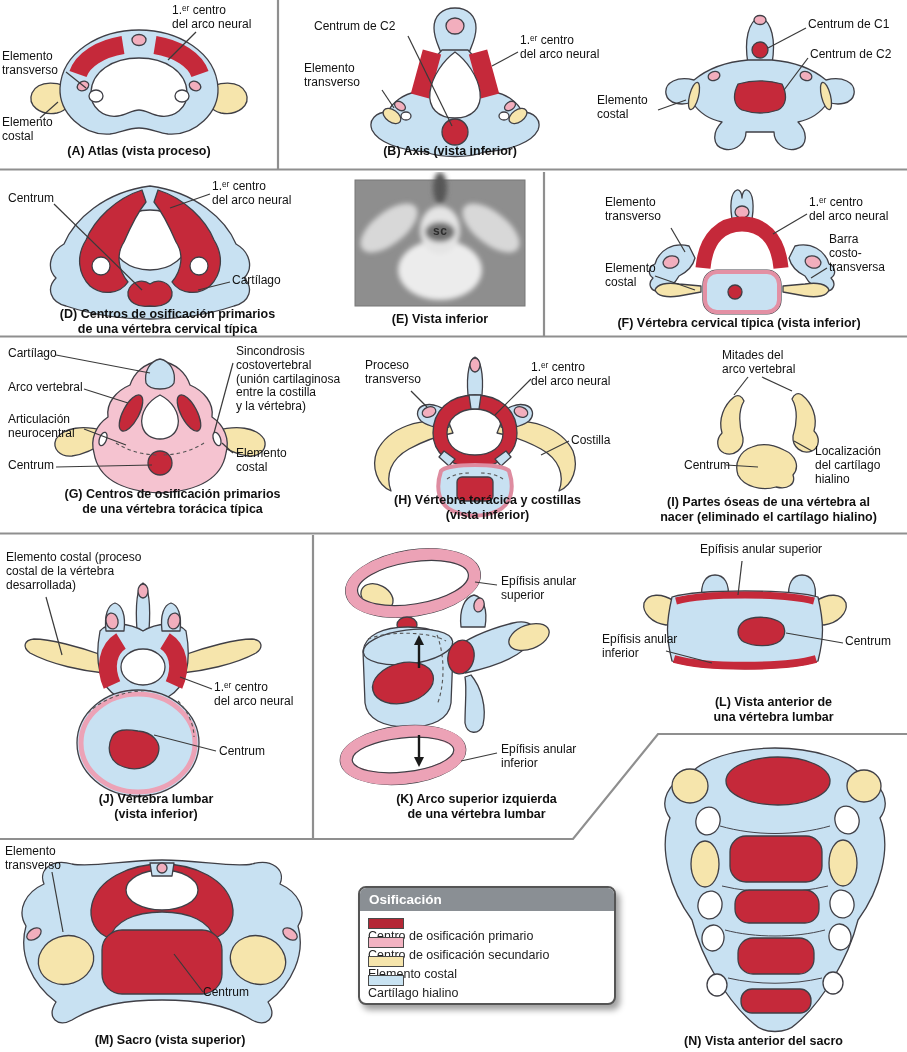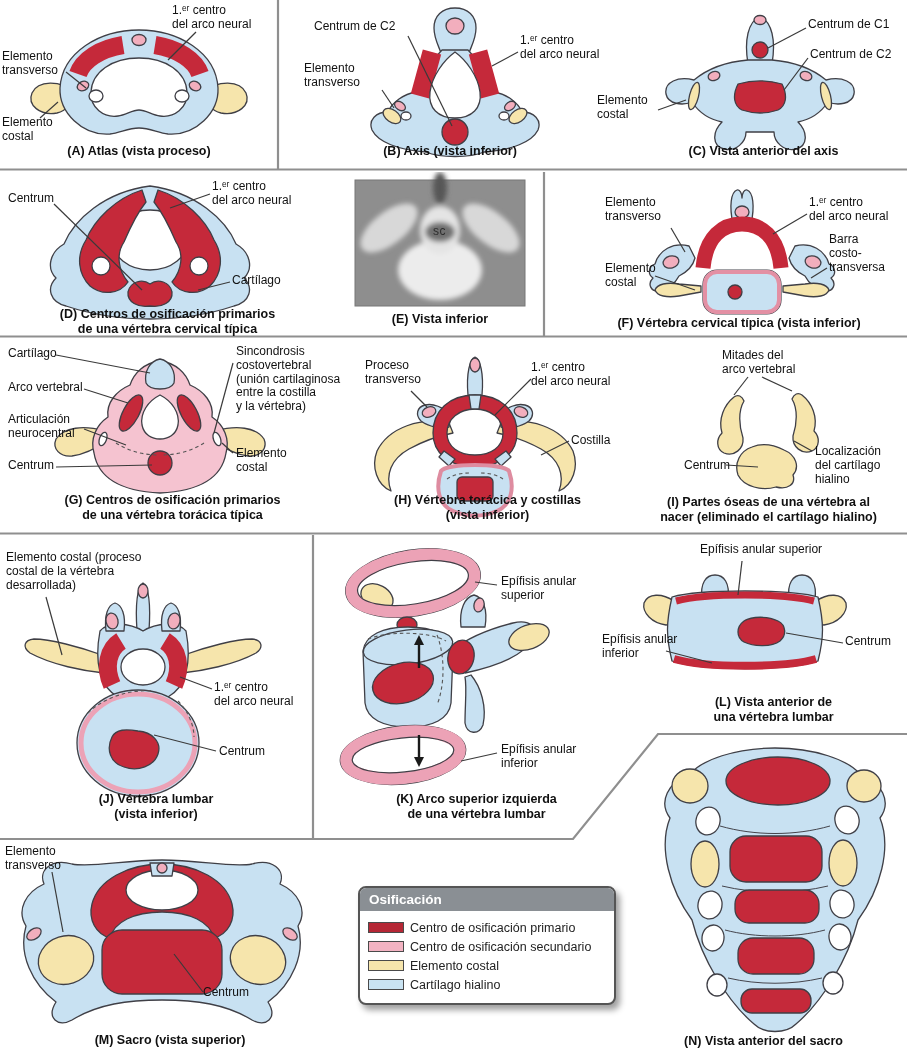--- a/index.html
+++ b/index.html
@@ -17,24 +17,24 @@
   .ra{stroke:#C5293A;fill:none;}
   .pk{stroke:#ECA2B6;fill:none;}
   .ln{stroke:#3a3a3a;stroke-width:1.2;fill:none;}
   .dsh{stroke:#555;stroke-width:1.1;stroke-dasharray:3.5 3;fill:none;}
   .ar{stroke:#1a1a1a;stroke-width:2.4;}
   
   .legend{position:absolute;left:358px;top:886px;width:254px;border:2px solid #555;
           border-radius:8px;overflow:hidden;box-shadow:4px 5px 6px rgba(0,0,0,.38);background:#fff;}
   .legend-hd{background:#8a8f94;color:#fff;font-weight:bold;font-size:13.5px;padding:4px 9px;}
   .legend-body{padding:7px 8px 9px;}
-  .legend-row{display:flex;align-items:center;height:19px;}
+  .legend-row{display:flex;height:19px;flex-direction:column;}
   .sw{width:34px;height:9px;border:1.5px solid #4a4a4a;margin-right:6px;flex:none;}
   .legend-lb{font-size:12.5px;color:#222;}
-  .sc-lbl{font-weight:normal;color:#2e2e2e;font-size:12px;letter-spacing:.5px;}
+  .sc-lbl{font-weight:bold;color:#2e2e2e;font-size:12px;letter-spacing:.5px;}
 </style>
 </head>
 <body>
 
 <div id="fig">
 
   <svg width="907" height="1052" viewBox="0 0 907 1052" style="position:absolute;left:0;top:0">
     <g stroke="#8f8f8f" stroke-width="2.2" fill="none">
       <path d="M0,169.5 H907"></path>
       <path d="M0,336.5 H907"></path>
@@ -121,21 +121,20 @@
       <g>
         <path class="ln" d="M186,28 L148,48"></path>
         <path class="ln" d="M188,58 L164,90"></path>
         <path class="ln" d="M38,110 L66,100"></path>
       </g>
     </svg>
     <div class="lbl" style="left:188px;top:18px">Centrum de C1</div>
     <div class="lbl" style="left:190px;top:48px">Centrum de C2</div>
     <div class="lbl" style="left:-23px;top:94px">Elemento
 costal</div>
-    <div class="cap" style="top:144px">(C) Vista anterior del axis</div>
   </div>
 
   <div class="panel" style="left:0;top:172px;width:335px;height:165px">
     <svg width="335" height="165" viewBox="0 0 335 165">
       <path class="s fb" d="M150,14 C196,20 226,48 236,72 C250,80 254,96 244,106 C254,116 250,130 234,134 C210,142 180,147 150,147 C120,147 90,142 66,134 C50,130 46,116 56,106 C46,96 50,80 64,72 C74,48 104,20 150,14 Z"></path>
       <ellipse class="s fw" cx="150" cy="68" rx="38" ry="30"></ellipse>
       <path class="s fr" d="M142,18 C116,26 94,48 86,68 C76,84 78,102 90,114 C102,124 120,122 128,110 C118,98 116,82 124,70 C130,56 138,40 146,30 Z"></path>
       <circle class="s fw" cx="101" cy="94" r="9"></circle>
       <path class="s fr" d="M158,18 C184,26 206,48 214,68 C224,84 222,102 210,114 C198,124 180,122 172,110 C182,98 184,82 176,70 C170,56 162,40 154,30 Z"></path>
       <circle class="s fw" cx="199" cy="94" r="9"></circle>
@@ -236,21 +235,21 @@
     <div class="lbl" style="left:8px;top:74px">Articulación
 neurocentral</div>
     <div class="lbl" style="left:8px;top:120px">Centrum</div>
     <div class="lbl" style="left:236px;top:6px">Sincondrosis
 costovertebral
 (unión cartilaginosa
 entre la costilla
 y la vértebra)</div>
     <div class="lbl" style="left:236px;top:108px">Elemento
 costal</div>
-    <div class="cap" style="top:154px">(G) Centros de osificación primarios
+    <div class="cap" style="top:148px">(G) Centros de osificación primarios
 de una vértebra torácica típica</div>
   </div>
 
   <div class="panel" style="left:345px;top:339px;width:285px;height:194px">
     <svg width="285" height="194" viewBox="0 0 285 194">
       <path class="s fy" d="M104,84 C76,78 44,88 32,112 C26,128 32,146 46,152 C40,136 46,120 64,110 C82,100 98,96 108,94 Z"></path>
       <path class="s fy" d="M156,84 C184,78 216,88 228,112 C234,128 228,146 214,152 C220,136 214,120 196,110 C178,100 162,96 152,94 Z"></path>
       <path class="s fb" d="M123,56 C121,34 125,20 130,18 C135,20 139,34 137,56 C134,62 126,62 123,56 Z"></path>
       <ellipse class="s fp" cx="130" cy="26" rx="5" ry="7"></ellipse>
       <path class="s fb" d="M106,76 C98,68 88,64 80,66 C72,68 70,76 76,82 C84,88 96,90 104,88 Z"></path>

